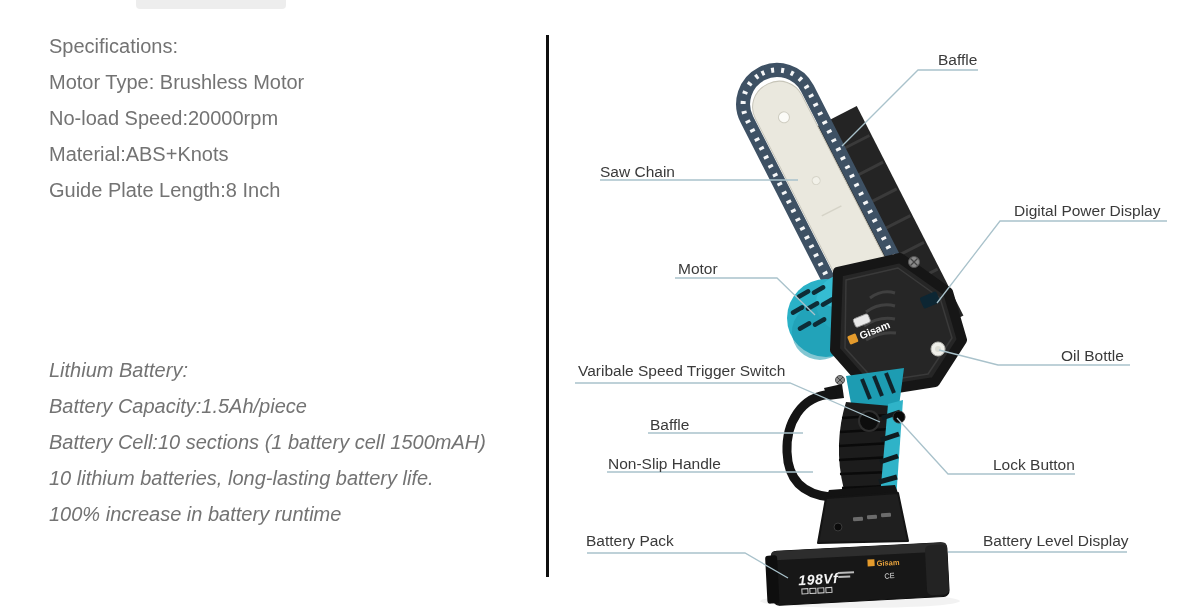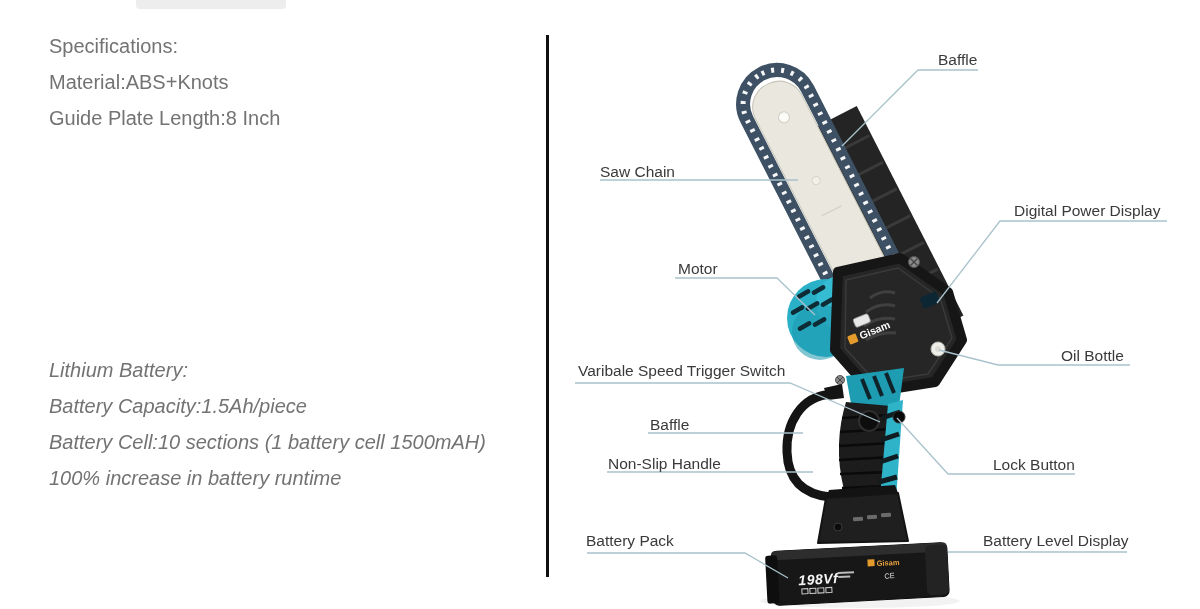--- a/index.html
+++ b/index.html
@@ -42,28 +42,31 @@
 </style>
 </head>
 <body>
 
 <div class="canvas">
 
   <div class="top-artifact"></div>
 
   <div class="specs specs-main">
     <div>Specifications:</div>
+    <div>Motor Type: Brushless Motor</div>
+    <div>No-load Speed:20000rpm</div>
     <div>Material:ABS+Knots</div>
     <div>Guide Plate Length:8 Inch</div>
   </div>
 
   <div class="specs specs-battery">
     <div>Lithium Battery:</div>
     <div>Battery Capacity:1.5Ah/piece</div>
     <div>Battery Cell:10 sections (1 battery cell 1500mAH)</div>
+    <div>10 lithium batteries, long-lasting battery life.</div>
     <div>100% increase in battery runtime</div>
   </div>
 
   <div class="divider"></div>
 
   <svg class="diagram" width="1200" height="609" viewBox="0 0 1200 609">
 
     <ellipse cx="860" cy="601" rx="100" ry="7" fill="#000" opacity="0.05"></ellipse>
 
     <g transform="rotate(-27 877 300)">

